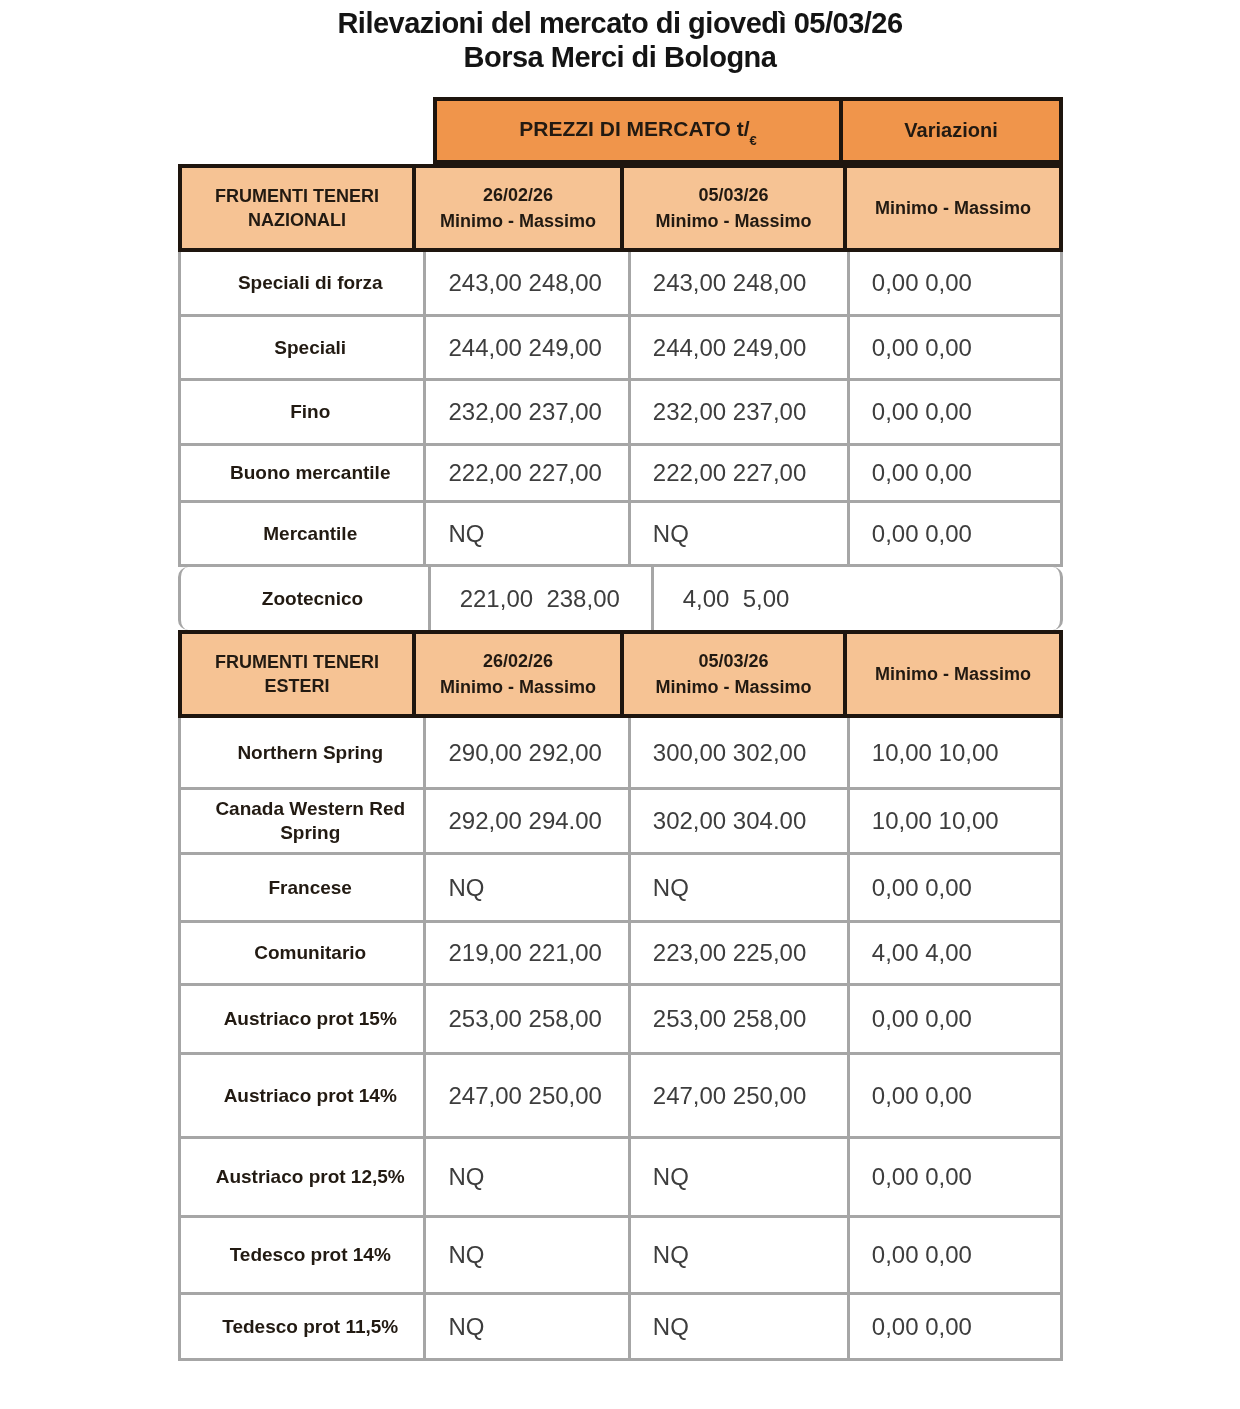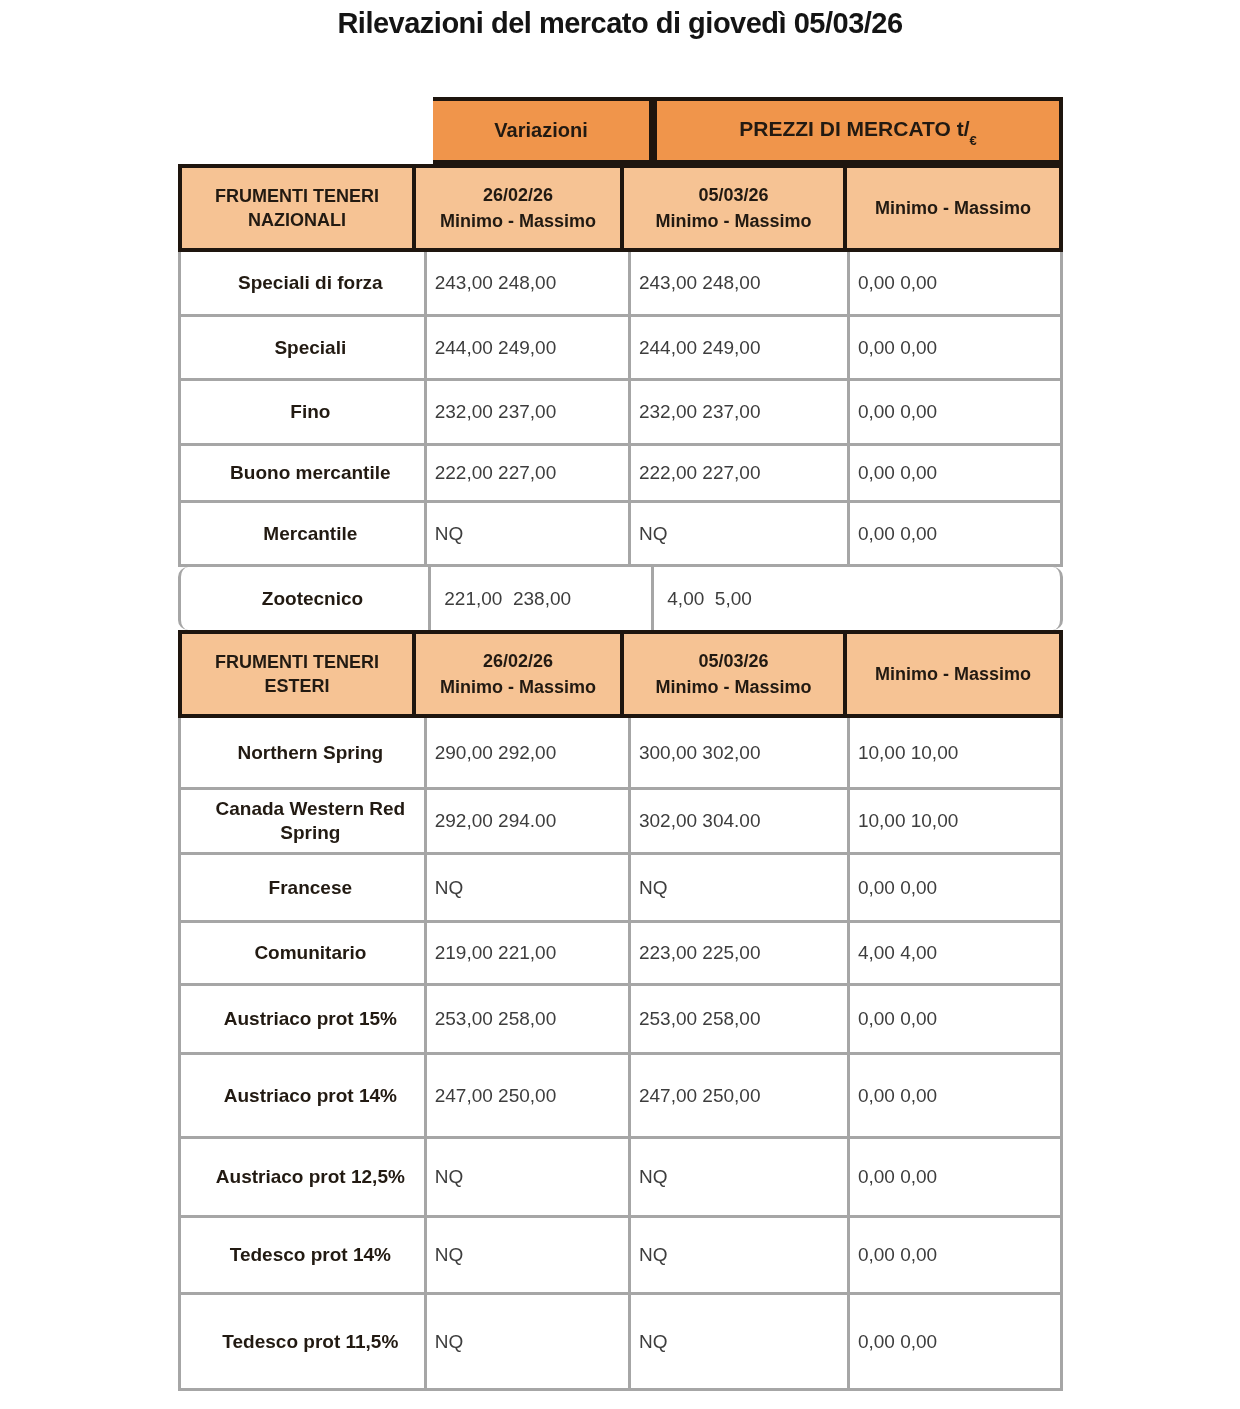--- a/index.html
+++ b/index.html
@@ -35,36 +35,37 @@
   .row{display:flex;box-sizing:border-box;width:885px;background:#fff;
     border-left:3px solid var(--border-gray);border-right:3px solid var(--border-gray);
     border-bottom:3px solid var(--border-gray);}
   .row.no-bottom{border-bottom:none;border-radius:10px;}
   .row .cell{box-sizing:border-box;display:flex;align-items:center;}
   .row .c-label{width:231px;justify-content:center;text-align:center;
     font-weight:bold;font-size:19px;color:var(--text-dark);line-height:24px;padding:0 2px;margin-left:16px;}
   .row .c1{width:208px;border-left:3px solid var(--border-gray);}
   .row .c2{width:223px;border-left:3px solid var(--border-gray);}
   .row .c3{width:217px;border-left:3px solid var(--border-gray);}
-  .row .val{font-size:19px;color:var(--text-value);padding-left:8px;white-space:pre-wrap;}
+  .row .val{font-size:24px;color:var(--text-value);padding-left:22px;white-space:pre-wrap;}
 </style>
 </head>
 <body style="--orange: #F0954B; --peach: #F6C394; --border-dark: #1E150E; --border-gray: #A6A6A6; --text-dark: #221A12; --text-value: #3D3D3D;">
 
 <div class="page-title">
   <div>Rilevazioni del mercato di giovedì 05/03/26</div>
+  <div>Borsa Merci di Bologna</div>
 </div>
 
 <div class="table-wrap">
 
   <div class="top-header">
-    <div class="hbox variazioni">Variazioni</div>
     <div class="hbox prezzi">
       <span><span>PREZZI DI MERCATO t/</span><span class="sub">€</span></span>
     </div>
+    <div class="hbox variazioni">Variazioni</div>
   </div>
 
   <div class="sec-header">
     <div class="cell c-label">FRUMENTI TENERI NAZIONALI</div>
     <div class="cell c1">
       <div>26/02/26</div>
       <div>Minimo - Massimo</div>
     </div>
     <div class="cell c2">
       <div>05/03/26</div>
@@ -167,20 +168,20 @@
     <div class="cell c1 val">NQ</div>
     <div class="cell c2 val">NQ</div>
     <div class="cell c3 val">0,00 0,00</div>
   </div>
   <div class="row" style="height:77px">
     <div class="cell c-label">Tedesco prot 14%</div>
     <div class="cell c1 val">NQ</div>
     <div class="cell c2 val">NQ</div>
     <div class="cell c3 val">0,00 0,00</div>
   </div>
-  <div class="row" style="height:96px">
+  <div class="row" style="height:66px">
     <div class="cell c-label">Tedesco prot 11,5%</div>
     <div class="cell c1 val">NQ</div>
     <div class="cell c2 val">NQ</div>
     <div class="cell c3 val">0,00 0,00</div>
   </div>
 
 </div>
 
 </body></html>

